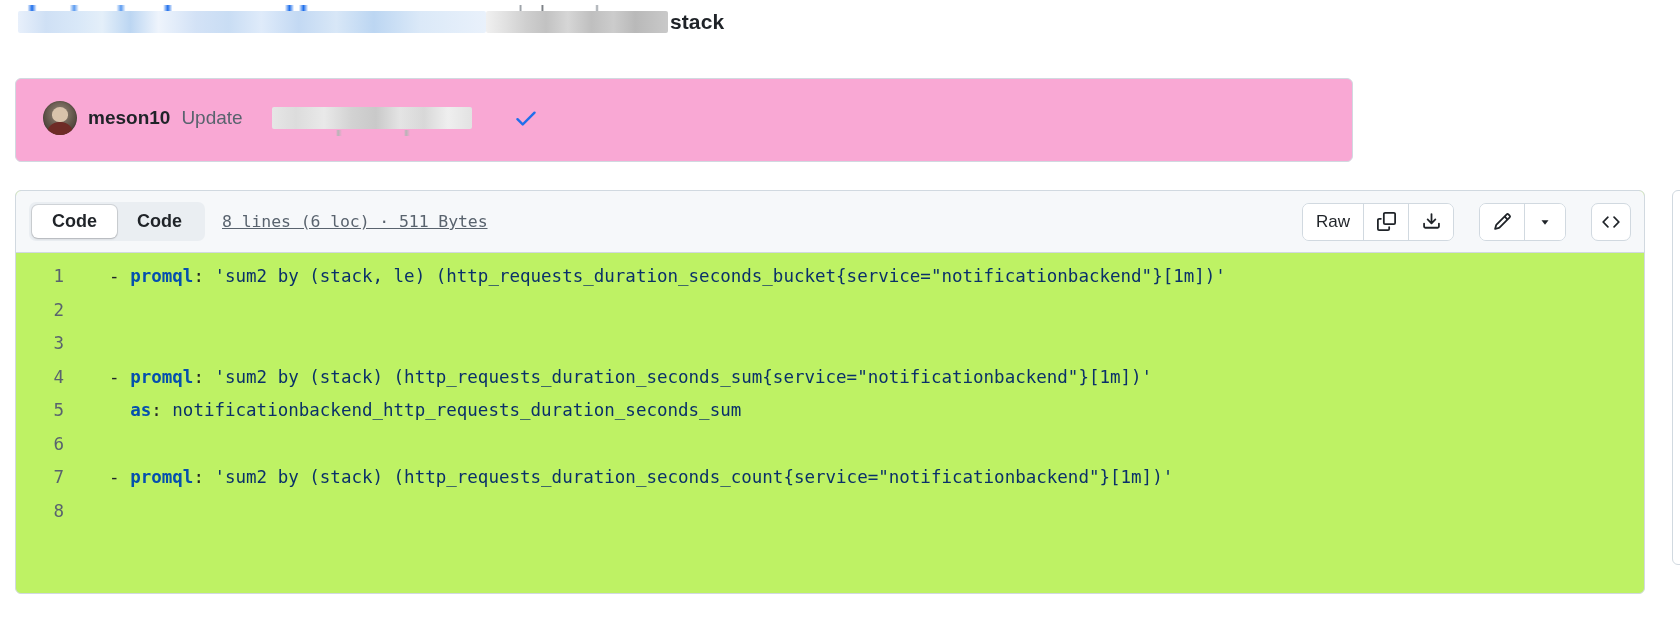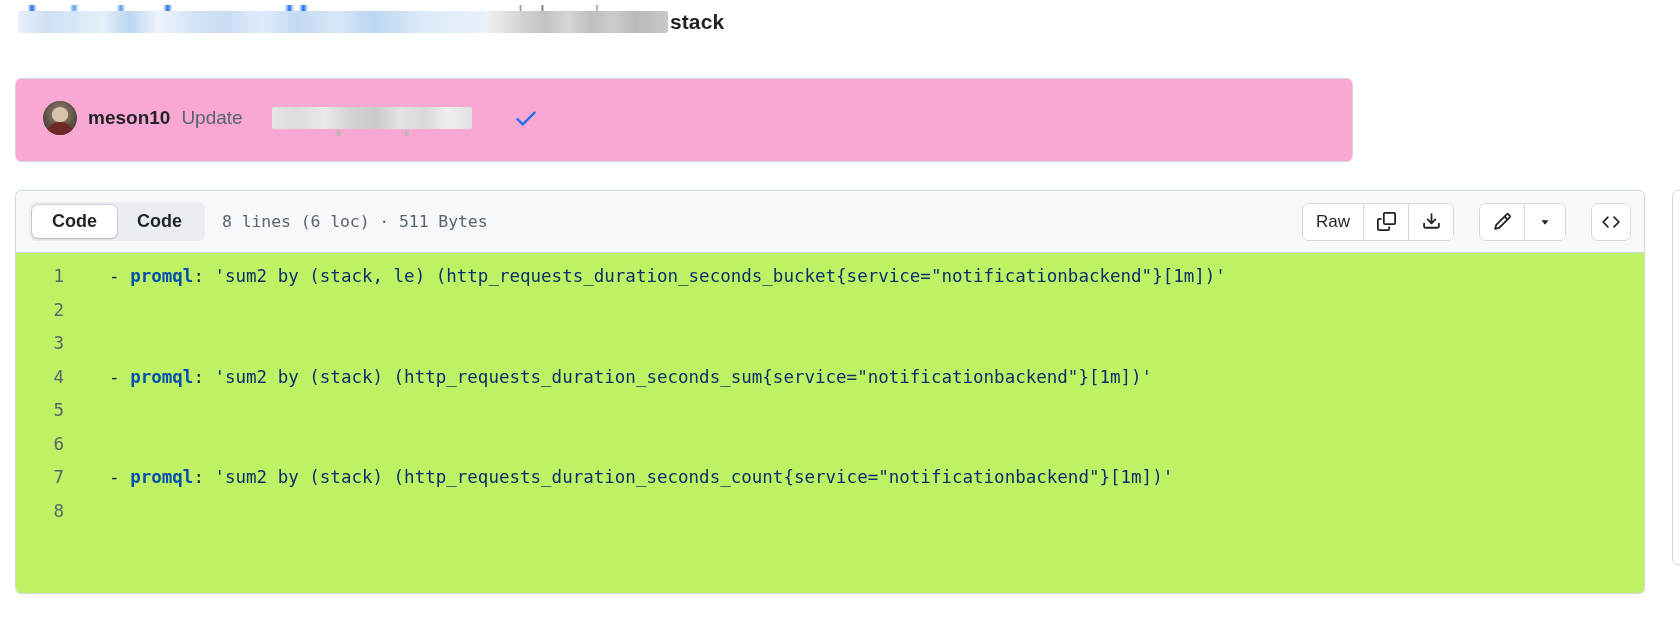--- a/index.html
+++ b/index.html
@@ -212,20 +212,21 @@
   .seg-btn.active {
     background: #ffffff;
     box-shadow: 0 1px 2px rgba(31,35,40,.18), 0 0 0 1px rgba(31,35,40,.12);
   }
   .file-meta {
     margin-left: 17px;
     font-family: "DejaVu Sans Mono", monospace;
     font-size: 16.5px;
     color: #59636e;
     letter-spacing: -.1px;
+    text-decoration: underline;
   }
   .toolbar-right {
     position: absolute;
     right: 13px;
     top: 50%;
     transform: translateY(-50%);
     display: flex;
     align-items: center;
     gap: 25px;
   }
@@ -364,20 +365,20 @@
         </svg>
       </div>
     </div>
   </div>
 
   <div class="code">
       <div class="code-line"><span class="ln">1</span><span class="lc"><span class="tok-punct">  - </span><span class="tok-key">promql</span><span class="tok-punct">: </span><span class="tok-str">'sum2 by (stack, le) (http_requests_duration_seconds_bucket{service="notificationbackend"}[1m])'</span></span></div>
       <div class="code-line"><span class="ln">2</span></div>
       <div class="code-line"><span class="ln">3</span><span class="lc">&nbsp;</span></div>
       <div class="code-line"><span class="ln">4</span><span class="lc"><span class="tok-punct">  - </span><span class="tok-key">promql</span><span class="tok-punct">: </span><span class="tok-str">'sum2 by (stack) (http_requests_duration_seconds_sum{service="notificationbackend"}[1m])'</span></span></div>
-      <div class="code-line"><span class="ln">5</span></div>
+      <div class="code-line"><span class="ln">5</span><span class="lc"><span class="tok-punct">    </span><span class="tok-key">as</span><span class="tok-punct">: </span><span class="tok-str">notificationbackend_http_requests_duration_seconds_sum</span></span></div>
       <div class="code-line"><span class="ln">6</span><span class="lc">&nbsp;</span></div>
       <div class="code-line"><span class="ln">7</span><span class="lc"><span class="tok-punct">  - </span><span class="tok-key">promql</span><span class="tok-punct">: </span><span class="tok-str">'sum2 by (stack) (http_requests_duration_seconds_count{service="notificationbackend"}[1m])'</span></span></div>
       <div class="code-line"><span class="ln">8</span></div>
     </div>
 </div>
 
 <div class="side-panel"></div>
 
 </body></html>

